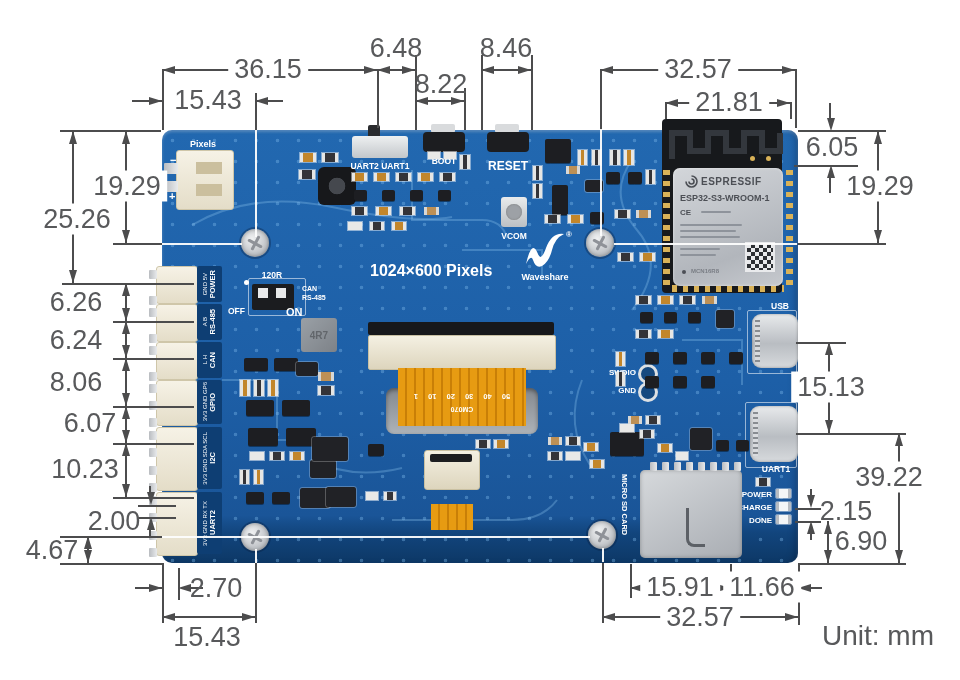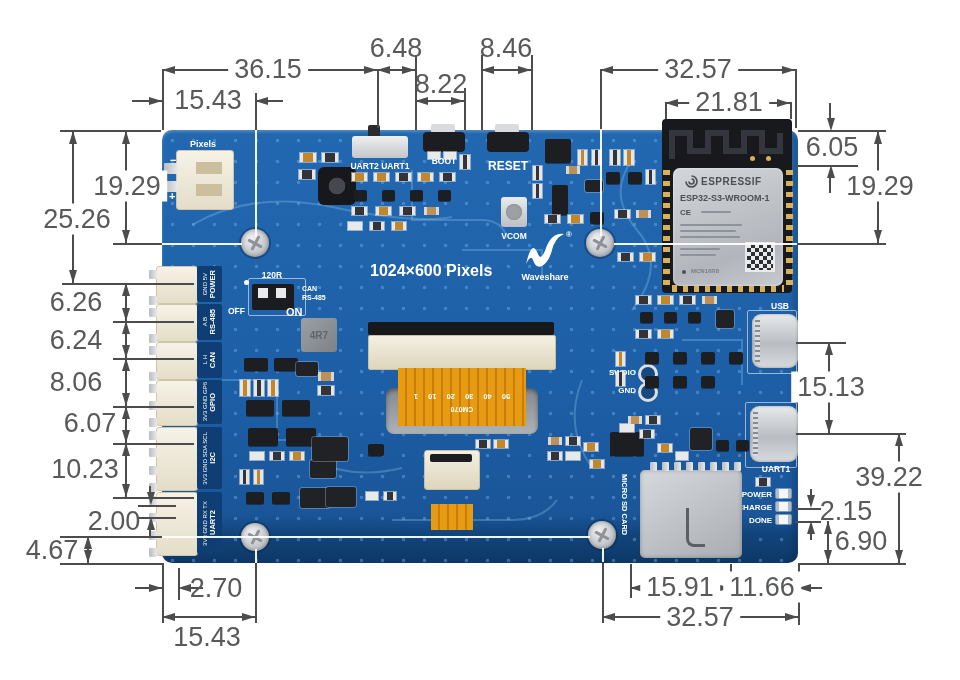--- a/index.html
+++ b/index.html
@@ -48,21 +48,21 @@
   .wh{background:#fdfdfd;opacity:.95;}
   .ah{position:absolute;width:0;height:0;}
   .ah.l{border-top:4px solid transparent;border-bottom:4px solid transparent;border-right:13px solid #4c4c4d;}
   .ah.r{border-top:4px solid transparent;border-bottom:4px solid transparent;border-left:13px solid #4c4c4d;}
   .ah.u{border-left:4px solid transparent;border-right:4px solid transparent;border-bottom:13px solid #4c4c4d;}
   .ah.d{border-left:4px solid transparent;border-right:4px solid transparent;border-top:13px solid #4c4c4d;}
   .dim{position:absolute;transform:translate(-50%,-50%);font-size:27px;color:#58595b;white-space:nowrap;z-index:30;}
   .dim.bg{background:#fff;padding:0 6px;}
   .unit{position:absolute;transform:translate(-50%,-50%);font-size:28px;color:#58595b;white-space:nowrap;}
   
-  .esp{position:absolute;left:500px;top:-11px;width:130px;height:174px;background:#17191c;border-radius:4px;}
+  .esp{position:absolute;left:500px;top:-11px;width:120px;height:174px;background:#17191c;border-radius:4px;}
   .shield{position:absolute;left:11px;top:49px;width:110px;height:118px;border-radius:7px;
       background:linear-gradient(160deg,#d3d6da,#b2b6bc 70%,#c6c9ce);box-shadow:inset 0 0 3px rgba(255,255,255,.6);}
   .padstrip{position:absolute;background:repeating-linear-gradient(180deg,#d9b258 0 5px,transparent 5px 11px);}
   .padstrip.hz{background:repeating-linear-gradient(90deg,#d9b258 0 5px,transparent 5px 11px);}
   .qr{position:absolute;width:26px;height:26px;border:2px solid #e9eaec;
       background-image:linear-gradient(45deg,#2c2f33 25%,transparent 25%,transparent 75%,#2c2f33 75%),
                        linear-gradient(45deg,#2c2f33 25%,#e9eaec 25%,#e9eaec 75%,#2c2f33 75%);
       background-size:8px 8px;background-position:0 0,4px 4px;}
   .sbar{position:absolute;height:2px;background:#8e939b;border-radius:1px;}
   .stxt{position:absolute;color:#4c4f55;font-weight:bold;white-space:nowrap;}
@@ -534,13 +534,14 @@
     <div class="dim" style="left:52px;top:550px">4.67</div>
     <div class="dim" style="left:216px;top:588px">2.70</div>
     <div class="dim" style="left:207px;top:637px">15.43</div>
     <div class="dim bg" style="left:680px;top:587px">15.91</div>
     <div class="dim bg" style="left:762px;top:587px">11.66</div>
     <div class="dim bg" style="left:700px;top:617px">32.57</div>
     <div class="dim bg" style="left:831px;top:387px">15.13</div>
     <div class="dim bg" style="left:889px;top:477px">39.22</div>
     <div class="dim" style="left:846px;top:511px">2.15</div>
     <div class="dim" style="left:861px;top:541px">6.90</div>
+    <div class="unit" style="left:878px;top:636px">Unit: mm</div>
   </div>
 
 </body></html>

